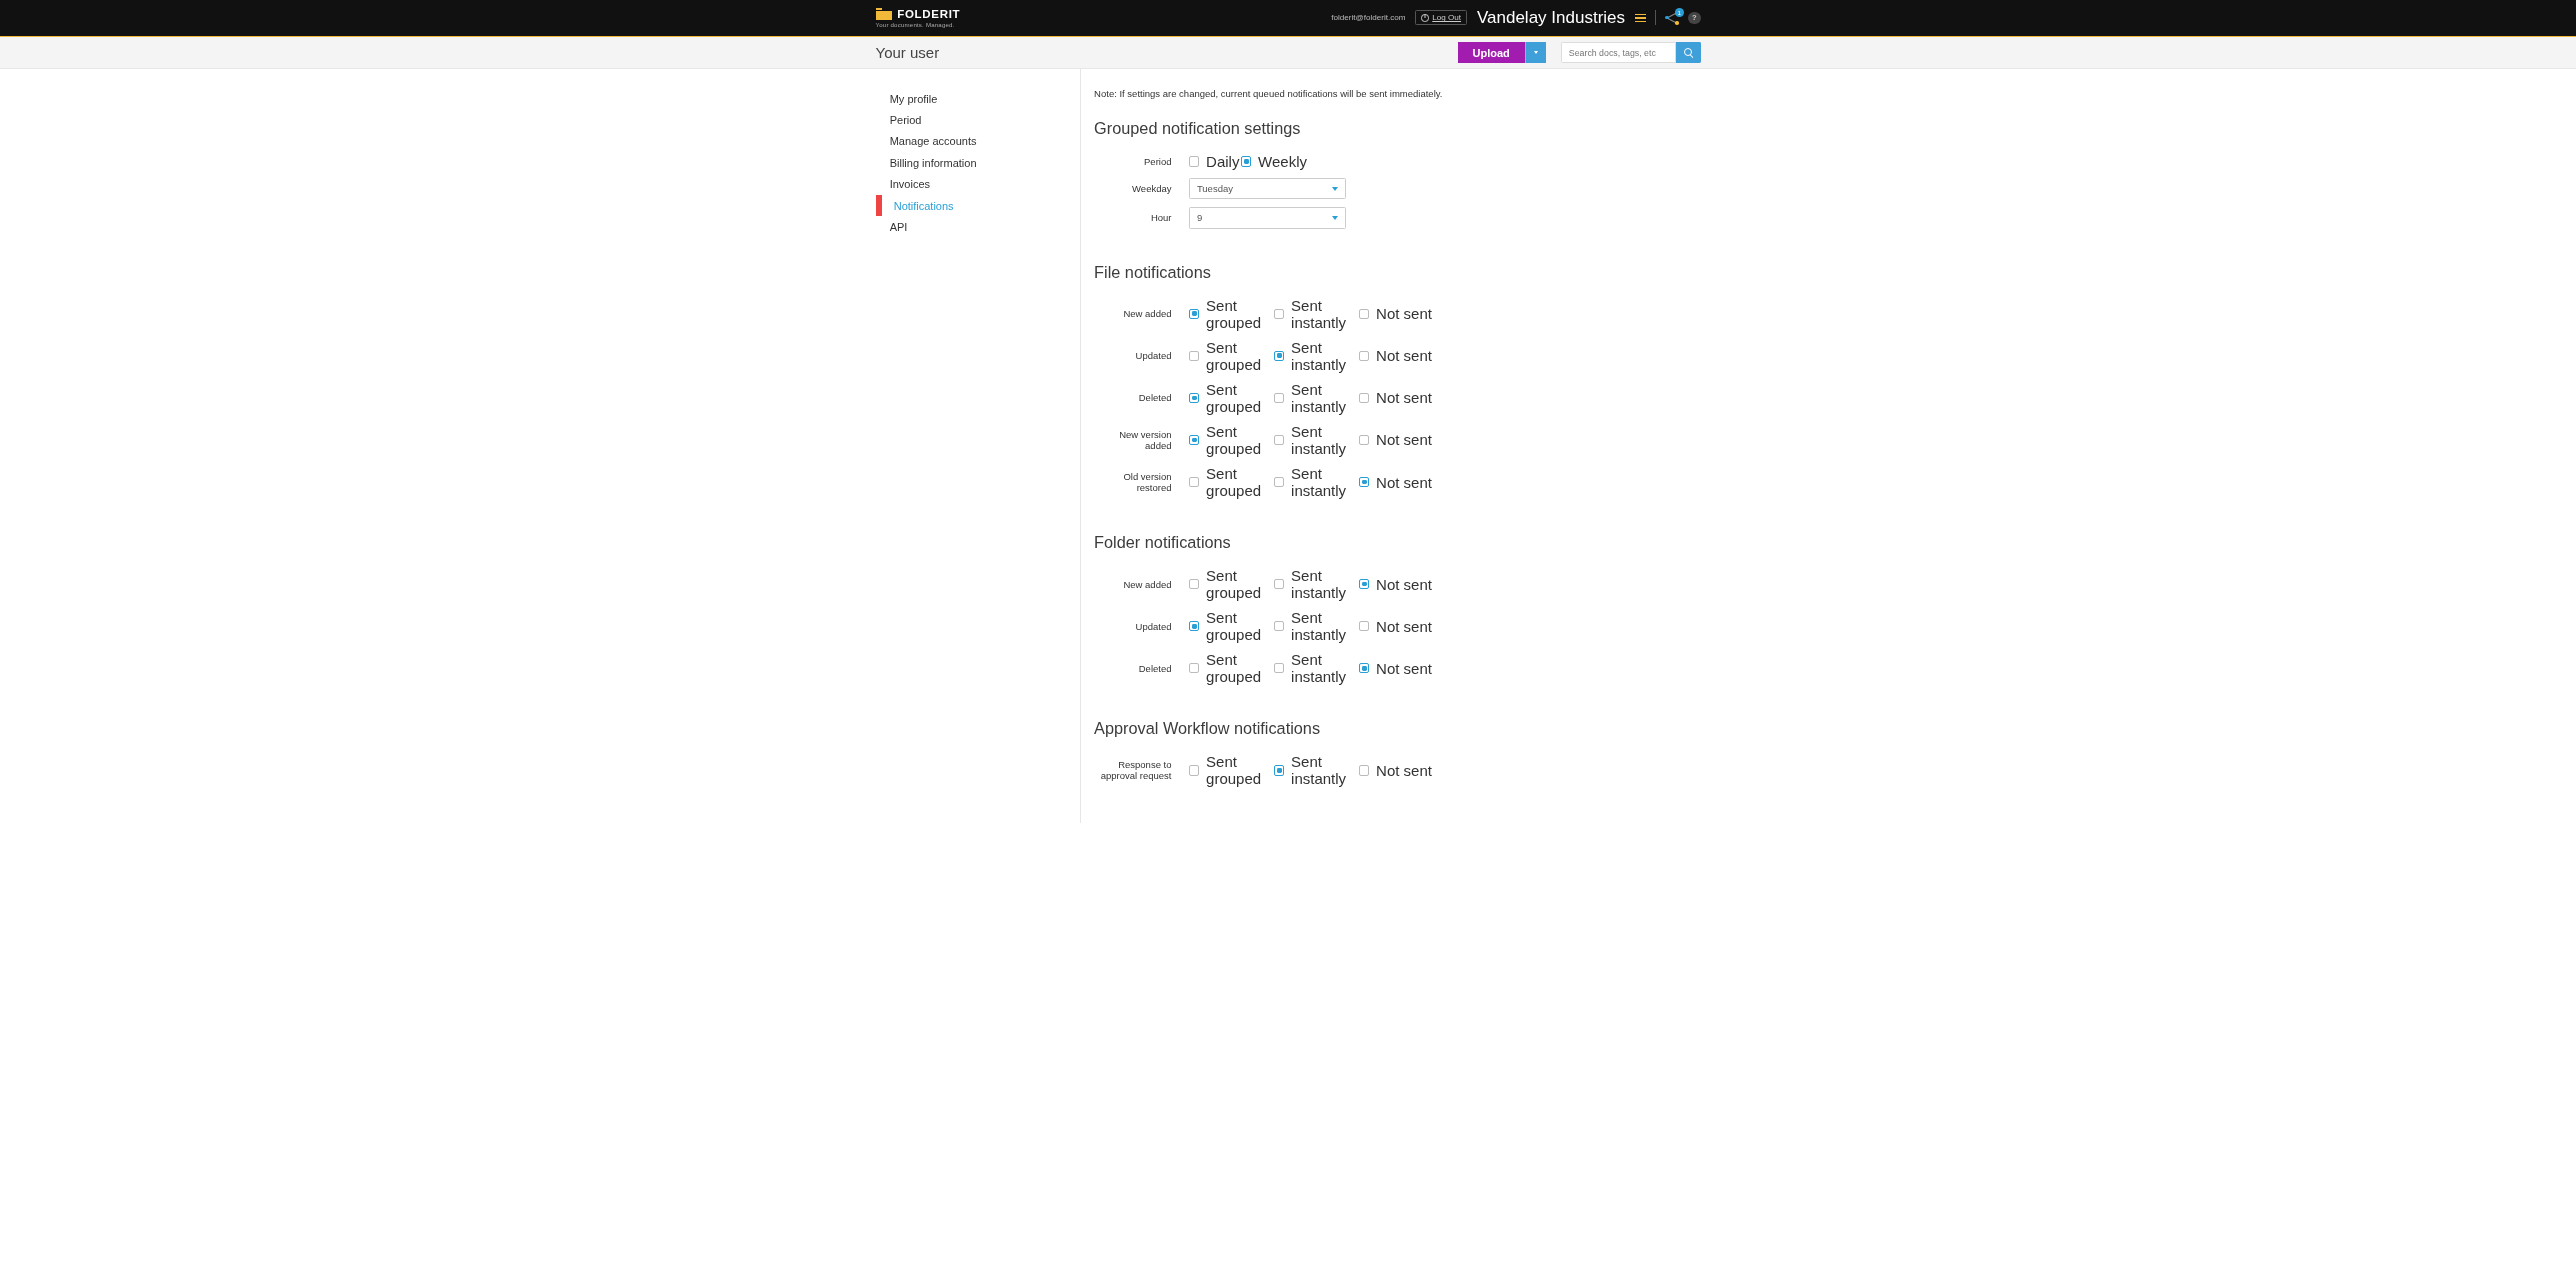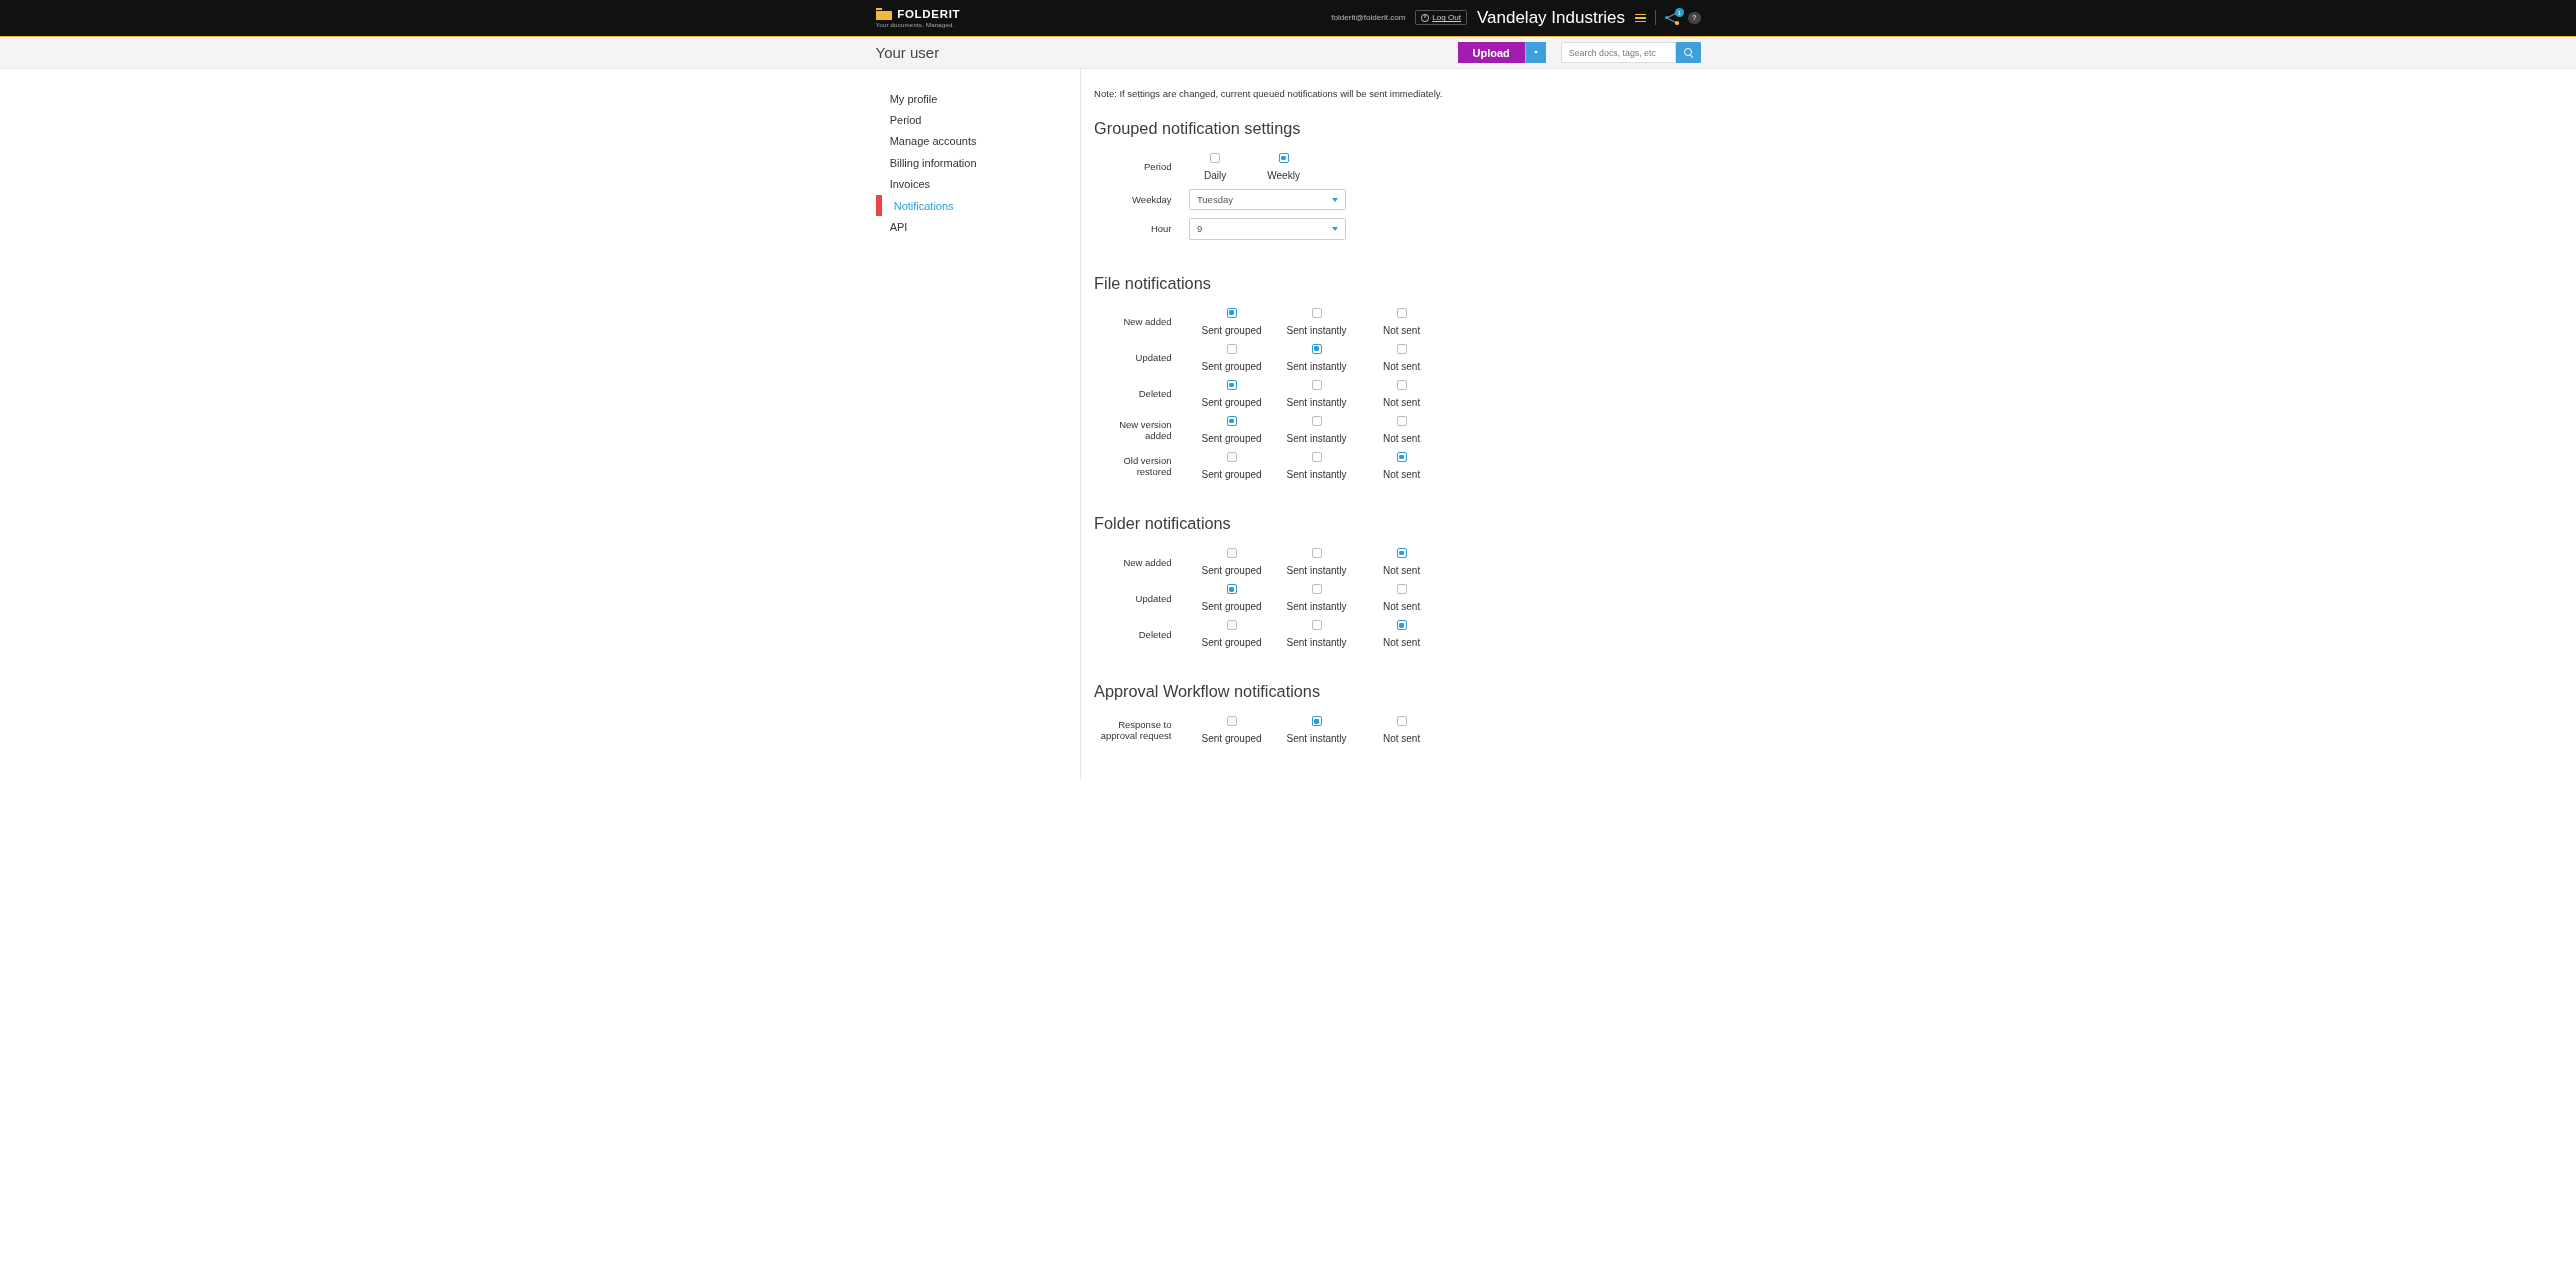--- a/index.html
+++ b/index.html
@@ -60,21 +60,21 @@
   .section-title { font-size:16.3px; font-weight:400; color:#3c3c3c; margin-bottom:15px; }
   
   .form-row { display:flex; align-items:center; margin-bottom:8.1px; }
   .form-label { width:95px; text-align:right; font-size:9.5px; color:#333; padding-right:17.6px; flex-shrink:0; }
   .form-label.multi { line-height:1.2; }
   .select-wrap { position:relative; width:157px; }
   .select-box { width:100%; padding:4.1px 6.8px; border:0.7px solid #ccc; font-size:9.5px; color:#555; background:#fff; text-align:left; cursor:pointer; border-radius:1.4px; display:flex; justify-content:space-between; align-items:center; }
   .chev-down { width:0; height:0; border-left:3.4px solid transparent; border-right:3.4px solid transparent; border-top:4.1px solid #2a9fd6; }
   
   .radio-row { display:flex; align-items:center; gap:0; }
-  .radio-opt { display:flex; align-items:center; gap:6.8px; font-size:10px; color:#333; cursor:pointer; width:85px;flex-direction:column; }
+  .radio-opt { display:flex; align-items:center; gap:6.8px; font-size:15px; color:#333; cursor:pointer; width:85px; }
   .radio-box { width:10.2px; height:10.2px; border:1px solid #bbb; border-radius:2px; display:flex; align-items:center; justify-content:center; flex-shrink:0; }
   .radio-box.checked { border-color:#2a9fd6; }
   .radio-box.checked::after { content:''; width:4.7px; height:4.7px; background:#2a9fd6; border-radius:1.4px; }
   
   .section-gap { height:26px; }
 </style>
 </head>
 <body>
 
 <div class="header">

